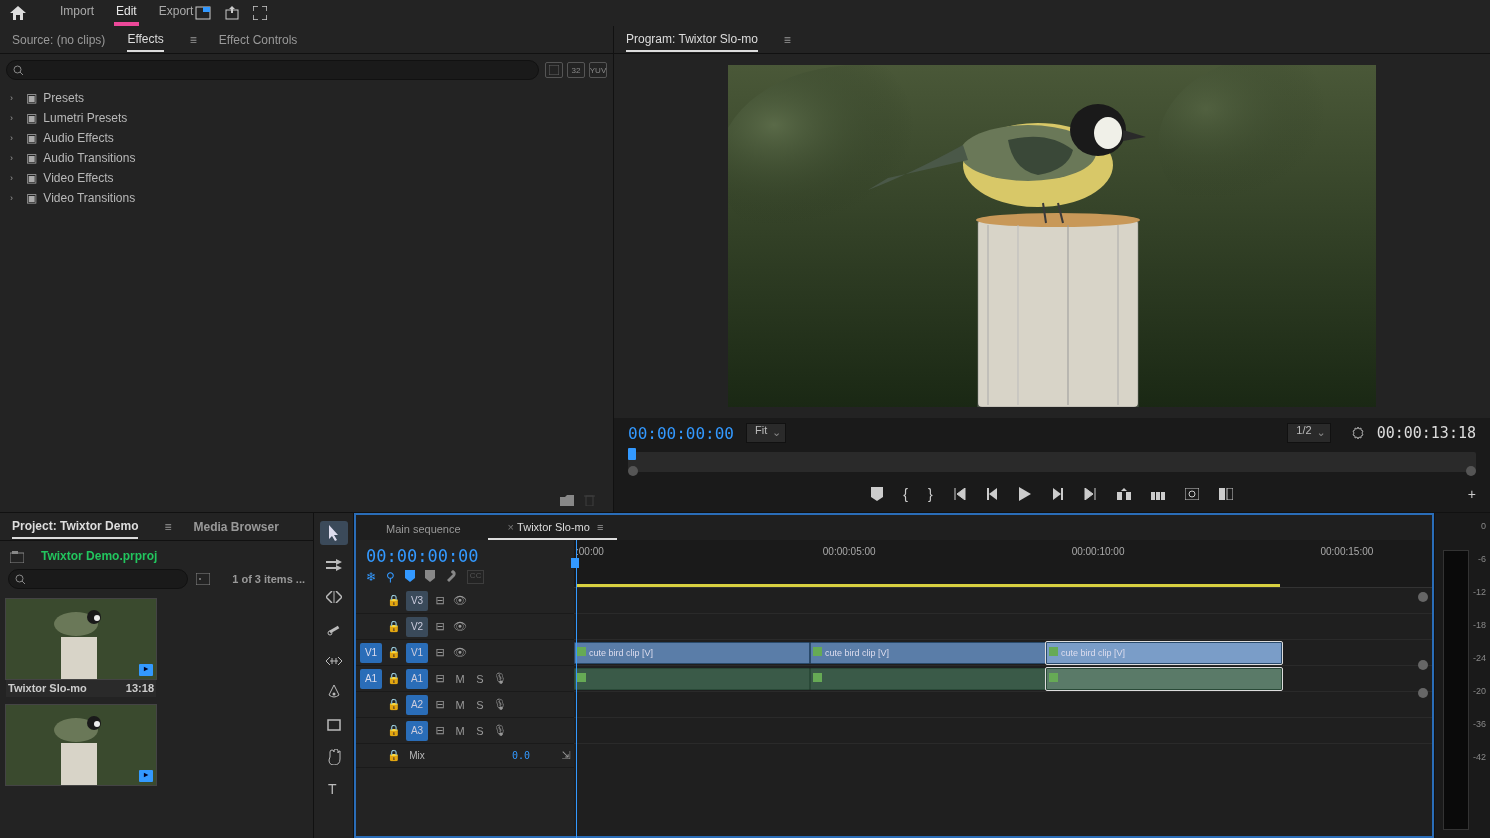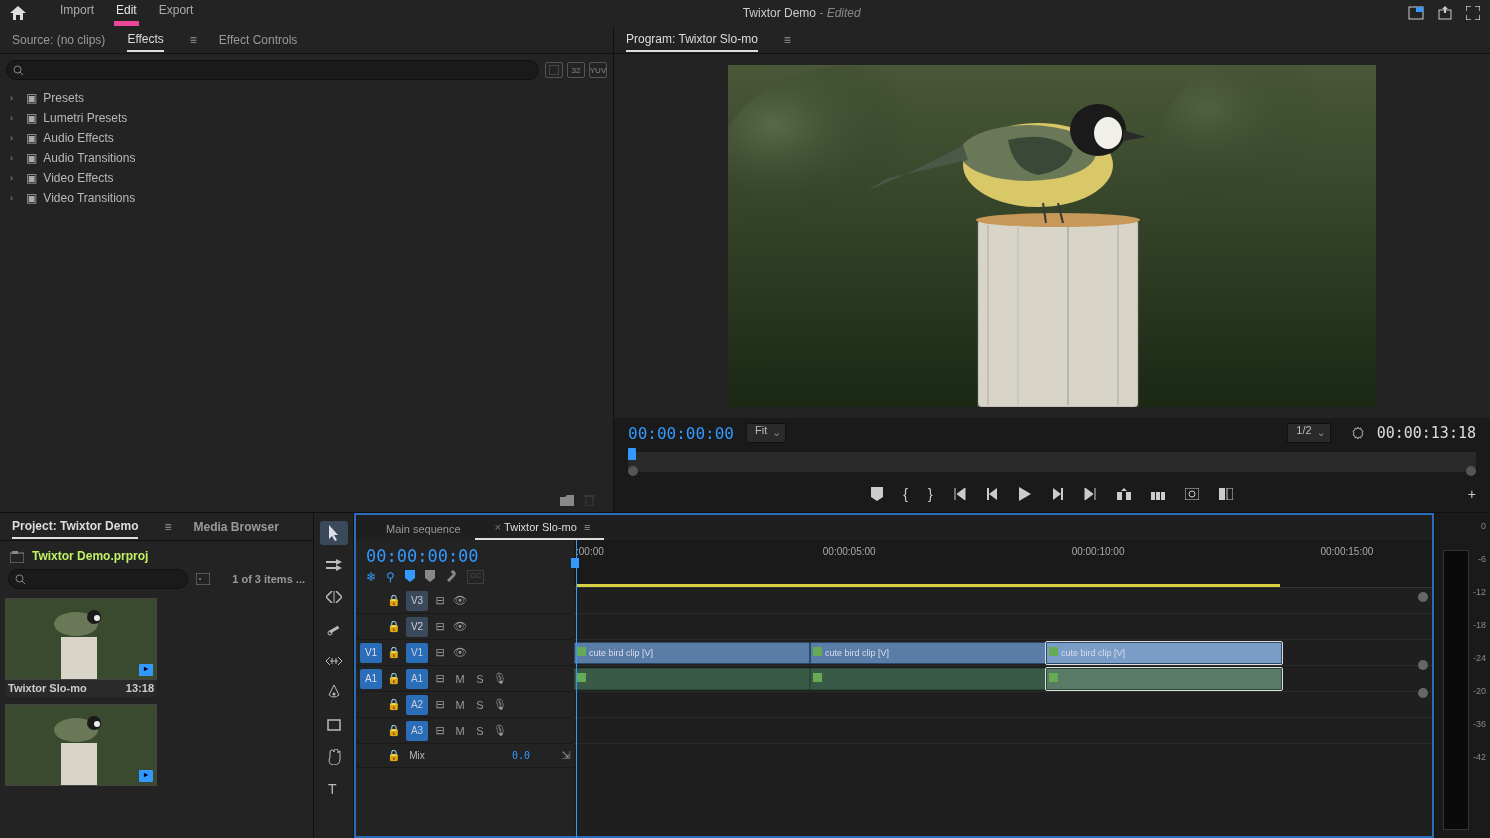--- a/index.html
+++ b/index.html
@@ -3,21 +3,21 @@
 <meta charset="utf-8">
 <style>
 * { margin: 0; padding: 0; box-sizing: border-box; font-family: -apple-system, "Segoe UI", sans-serif; }
 body { background: #232323; color: #b8b8b8; font-size: 12px; width: 1490px; height: 838px; overflow: hidden; }
 
 
 .topbar { height: 26px; background: #232323; display: flex; align-items: center; padding: 0 10px; }
 .topbar .home { width: 24px; text-align: center; color: #ddd; cursor: pointer; }
 .topbar .ws-tabs { display: flex; gap: 18px; margin-left: 24px; }
 .topbar .ws-tab { color: #aaa; padding: 4px 2px; cursor: pointer; }
-.topbar .ws-tab.active { color: #e8e8e8; border-bottom: 6px solid #ec4899; }
+.topbar .ws-tab.active { color: #e8e8e8; border-bottom: 4px solid #ec4899; }
 .topbar .title { flex: 1; text-align: center; color: #ccc; }
 .topbar .title .edited { color: #888; font-style: italic; }
 .topbar .right-icons { display: flex; gap: 14px; color: #ccc; }
 .topbar .right-icons span { cursor: pointer; }
 
 
 .upper { display: flex; height: 486px; }
 .left-panel { width: 614px; border-right: 1px solid #111; display: flex; flex-direction: column; }
 .right-panel { flex: 1; display: flex; flex-direction: column; background: #232323; }
 
@@ -59,34 +59,34 @@
 
 .lower { display: flex; height: 326px; border-top: 1px solid #111; }
 .project-panel { width: 314px; border-right: 1px solid #111; display: flex; flex-direction: column; background: #232323; font-weight: bold; }
 .toolbar-strip { width: 40px; background: #232323; border-right: 1px solid #111; display: flex; flex-direction: column; align-items: center; padding-top: 8px; gap: 8px; }
 .toolbar-strip .tool { width: 28px; height: 24px; display: flex; align-items: center; justify-content: center; color: #bbb; cursor: pointer; border-radius: 3px; }
 .toolbar-strip .tool.active { background: #3b4a5a; color: #dde; }
 .timeline-panel { flex: 1; background: #232323; display: flex; flex-direction: column; border: 2px solid #2a6db8; }
 .meters { width: 56px; background: #1a1a1a; border-left: 1px solid #111; position: relative; }
 
 .project-body { flex: 1; padding: 6px; }
-.proj-name-row { display: flex; align-items: flex-end; gap: 8px; padding: 2px 4px; color: #bef264; }
+.proj-name-row { display: flex; align-items: flex-end; gap: 17px; padding: 2px 4px; color: #22c55e; }
 .proj-search-row { display: flex; align-items: center; padding: 4px 2px; gap: 8px; }
 .proj-search-row .search-box { flex: 0 0 180px; }
 .item-count { margin-left: auto; color: #999; font-size: 11px; }
 .bins { display: flex; flex-wrap: wrap; gap: 8px; margin-top: 6px; }
 .bin { width: 150px; }
 .bin .thumb { width: 100%; height: 80px; background: linear-gradient(180deg,#3a4a2e,#2a3820); position: relative; }
 .bin .thumb.seq { outline: 1px solid #444; }
 .bin .thumb .seq-badge { position: absolute; right: 3px; bottom: 3px; width: 14px; height: 12px; background: #3399ff; border-radius: 1px; font-size: 8px; text-align: center; color: #002; }
 .bin .label-row { display: flex; justify-content: space-between; padding: 3px 2px; font-size: 11px; color: #ccc; background: #2a2a2a; }
 .bin.sel .thumb { outline: 2px solid #ddd; }
 
 
-.tl-tabs { height: 25px; display: flex; align-items: flex-end; padding-left: 16px; gap: 0; background: #1f1f1f; }
+.tl-tabs { height: 25px; display: flex; align-items: flex-end; padding-left: 16px; gap: 13px; background: #1f1f1f; }
 .tl-tab { padding: 5px 14px; color: #999; cursor: pointer; font-size: 11px; }
 .tl-tab.active { color: #ddd; border-bottom: 2px solid #ddd; }
 .tl-tab .close { margin-left: 6px; color: #777; }
 .tl-header { height: 48px; display: flex; }
 .tl-header-left { width: 218px; padding: 6px 10px; }
 .tl-tc { color: #3399ff; font-family: monospace; font-size: 17px; }
 .tl-tool-row { display: flex; gap: 10px; margin-top: 4px; color: #999; }
 .tl-tool-row span { cursor: pointer; }
 .tl-ruler { flex: 1; position: relative; background: #1a1a1a; border-bottom: 1px solid #333; }
 .tl-ruler .tick { position: absolute; top: 6px; font-size: 10px; color: #aaa; }
@@ -126,24 +126,20 @@
   <span class="home">
     <svg width="16" height="14" viewBox="0 0 16 14">
         <path d="M8 0 L16 7 H13 V14 H10 V9 H6 V14 H3 V7 H0 Z" fill="#ddd"></path>
       </svg>
   </span>
   <div class="ws-tabs">
     <span class="ws-tab">Import</span>
     <span class="ws-tab active">Edit</span>
     <span class="ws-tab">Export</span>
   </div>
-  <div class="title">
-    <span>Twixtor Demo</span>
-    <span class="edited">- Edited</span>
-  </div>
   <div class="right-icons">
     <span>
       <svg width="16" height="14">
           <rect x="1" y="1" width="14" height="12" fill="none" stroke="#ccc"></rect>
           <rect x="8" y="1" width="7" height="5" fill="#3399ff"></rect>
         </svg>
     </span>
     <span>
       <svg width="14" height="14">
           <rect x="1" y="4" width="12" height="9" fill="none" stroke="#ccc"></rect>

